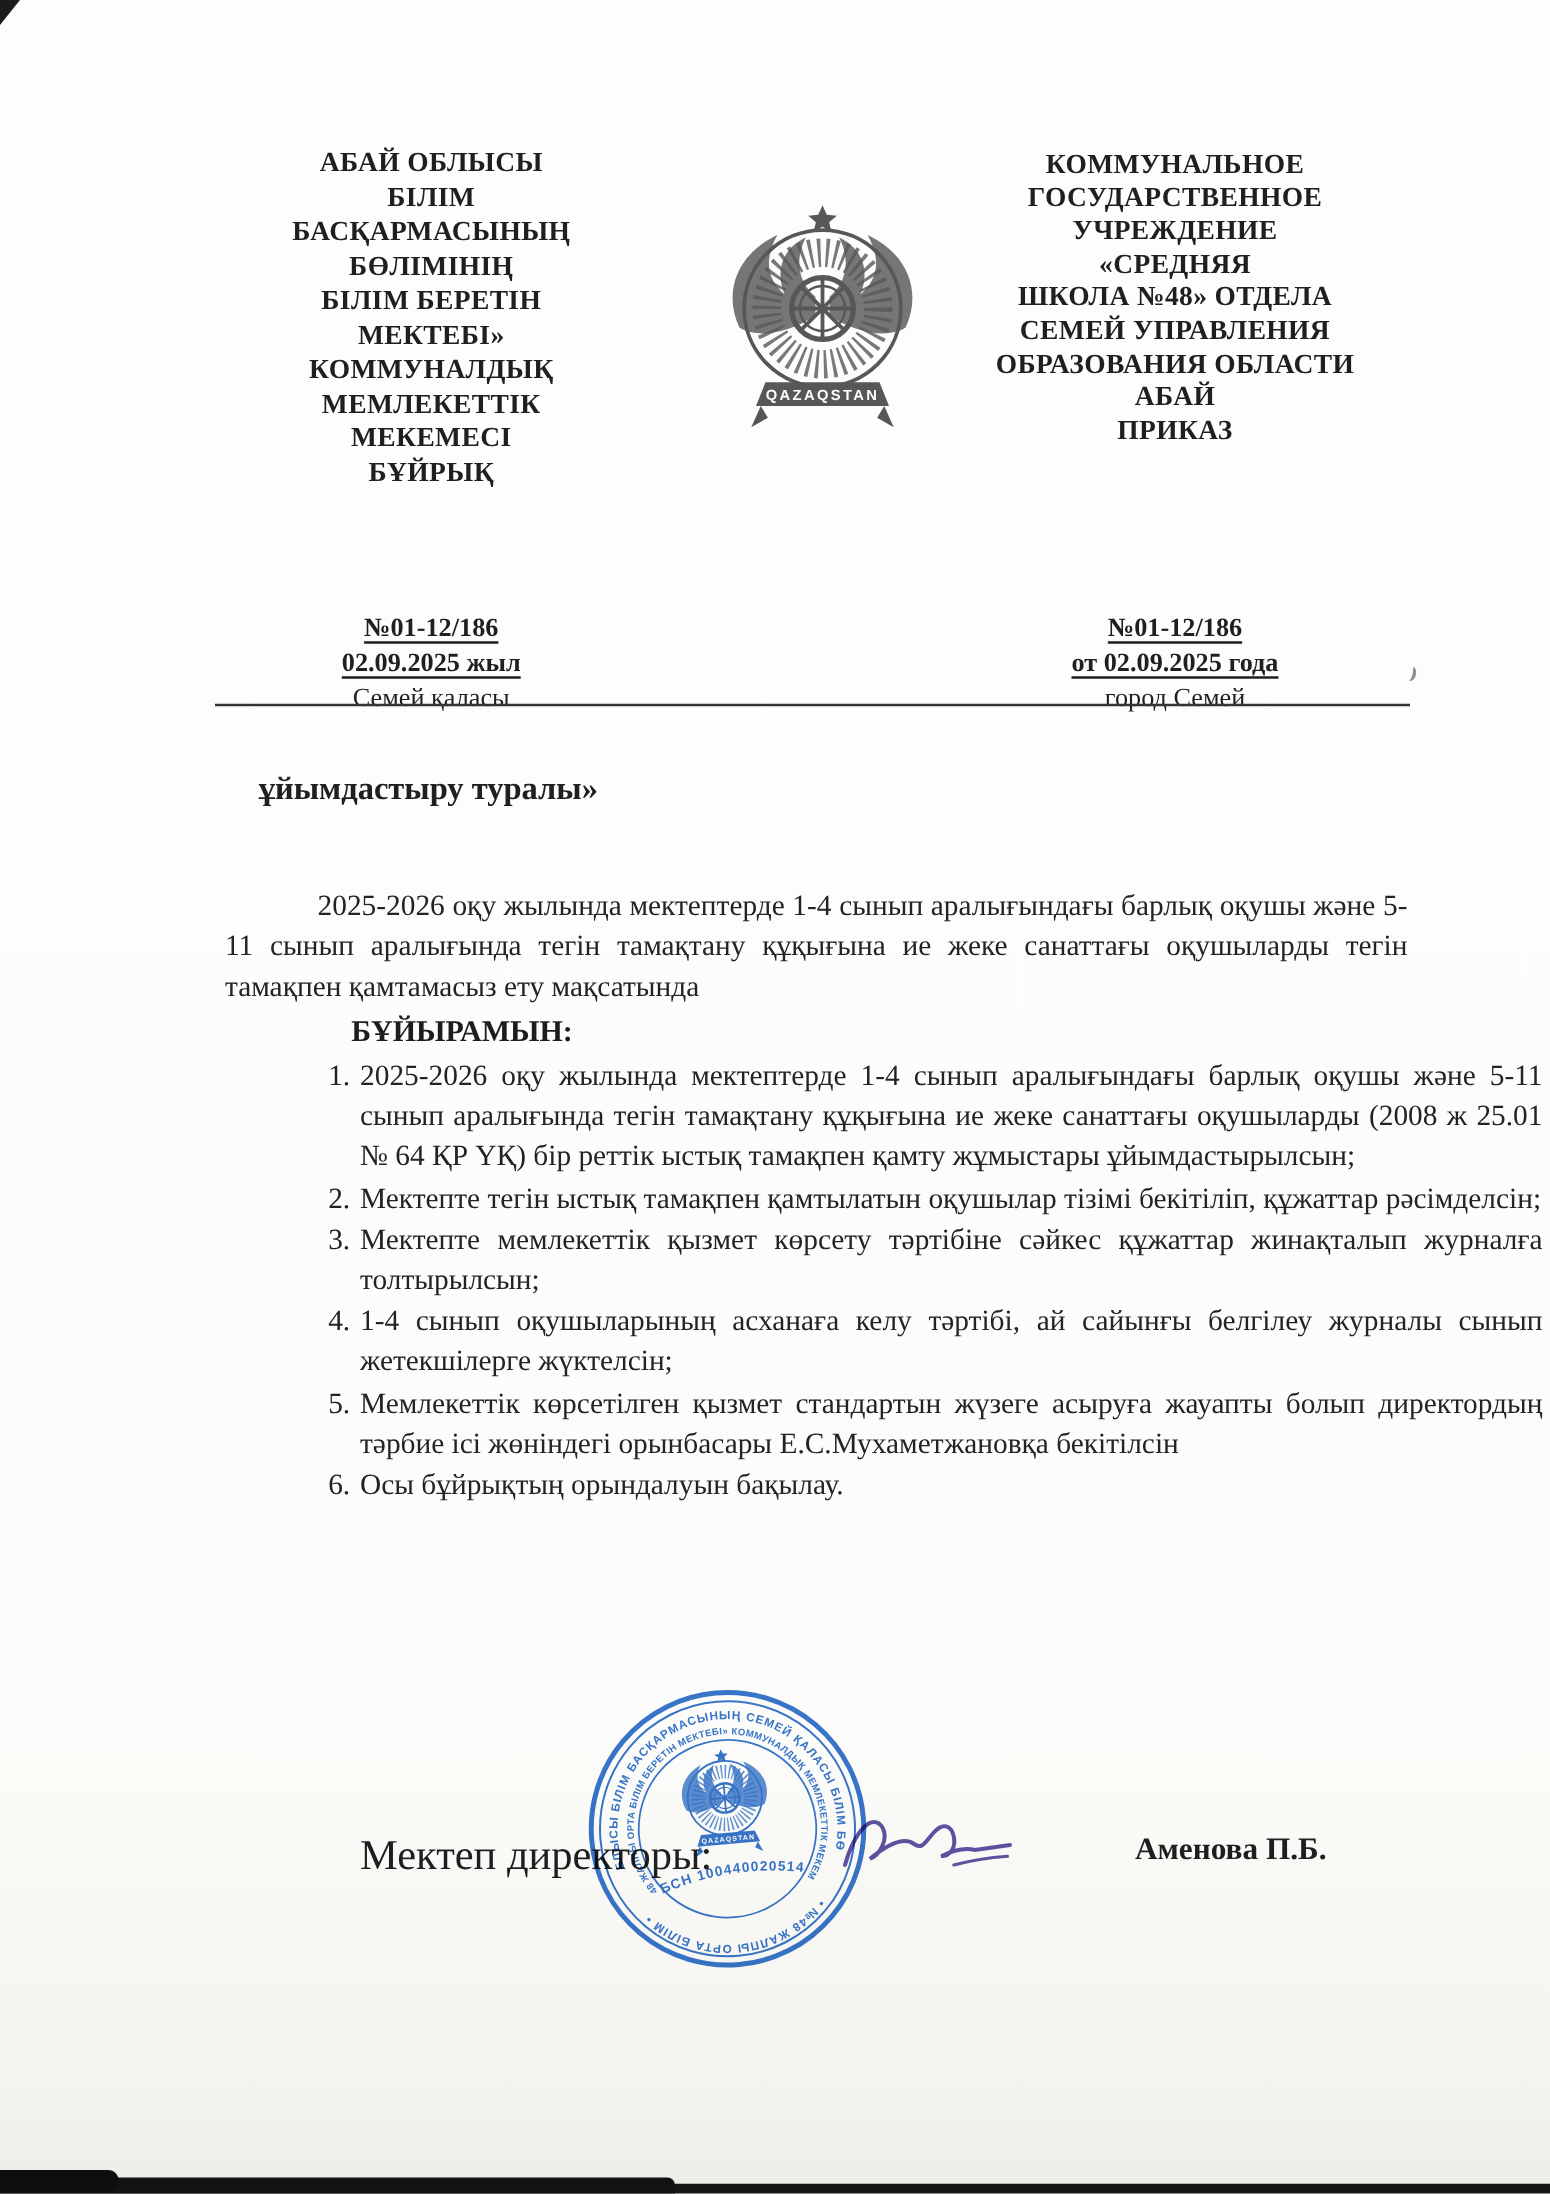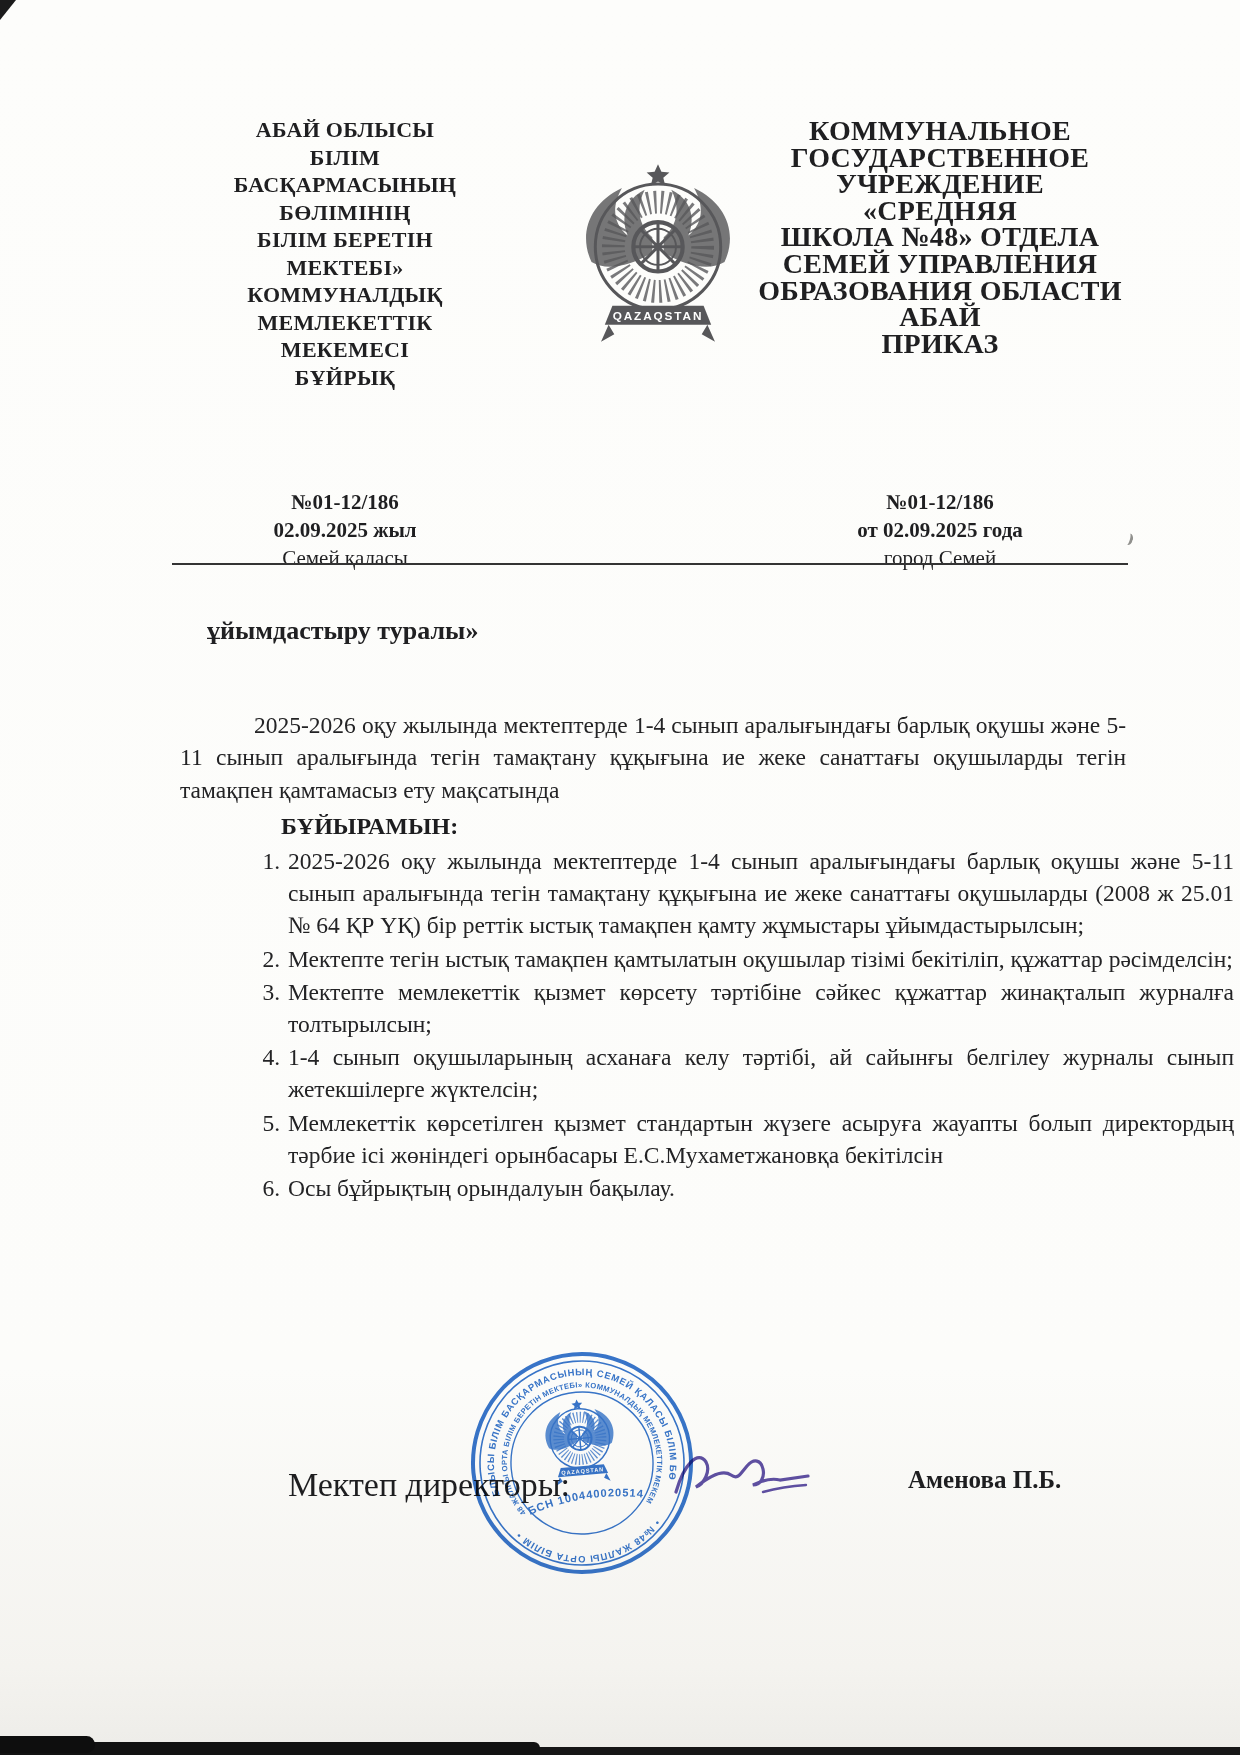--- a/index.html
+++ b/index.html
@@ -2,28 +2,28 @@
 <html><head>
 <meta charset="utf-8">
 <style>
   html,body{margin:0;padding:0;background:#e9e9e7;}
   .page{position:relative;width:1240px;height:1755px;margin:0 auto;overflow:hidden;
         background:linear-gradient(180deg,#fdfdfb 0%,#fcfcfa 78%,#f4f3ef 95%,#edece8 100%);
         font-family:"Liberation Serif",serif;color:#232325;border-right:2px solid #dddcd8;}
 
   .hdr{position:absolute;font-weight:bold;text-align:center;color:#1f1f21;letter-spacing:.3px;}
   .hdr-left{left:178px;top:116px;width:334px;font-size:22px;line-height:27.5px;}
-  .hdr-right{left:752px;top:118px;width:376px;font-size:28px;line-height:26.6px;}
+  .hdr-right{left:752px;top:118px;width:376px;font-size:22px;line-height:26.6px;}
 
   .emblem-top{position:absolute;left:563px;top:155px;color:#4a4a4d;opacity:.92;}
 
   .order-block{position:absolute;text-align:center;font-size:21px;line-height:28px;color:#1f1f21;}
   .order-left{left:178px;top:488px;width:334px;}
   .order-right{left:752px;top:488px;width:376px;}
-  .order-num,.order-date{font-weight:bold;text-decoration-thickness:2px;text-underline-offset:4px;}
+  .order-num,.order-date{font-weight:bold;text-decoration:underline;text-decoration-thickness:2px;text-underline-offset:4px;}
 
   .divider{position:absolute;left:172px;top:563px;width:956px;height:2px;background:#343434;}
 
   .title{position:absolute;left:207px;top:614px;font-size:26px;font-weight:bold;line-height:34px;color:#202022;}
 
   .intro{position:absolute;left:180px;top:709px;width:946px;font-size:23.5px;line-height:32.4px;
          text-align:justify;text-indent:74px;}
 
   .resolve{position:absolute;left:281px;top:813px;font-size:24px;font-weight:bold;color:#1d1d1f;}
 

